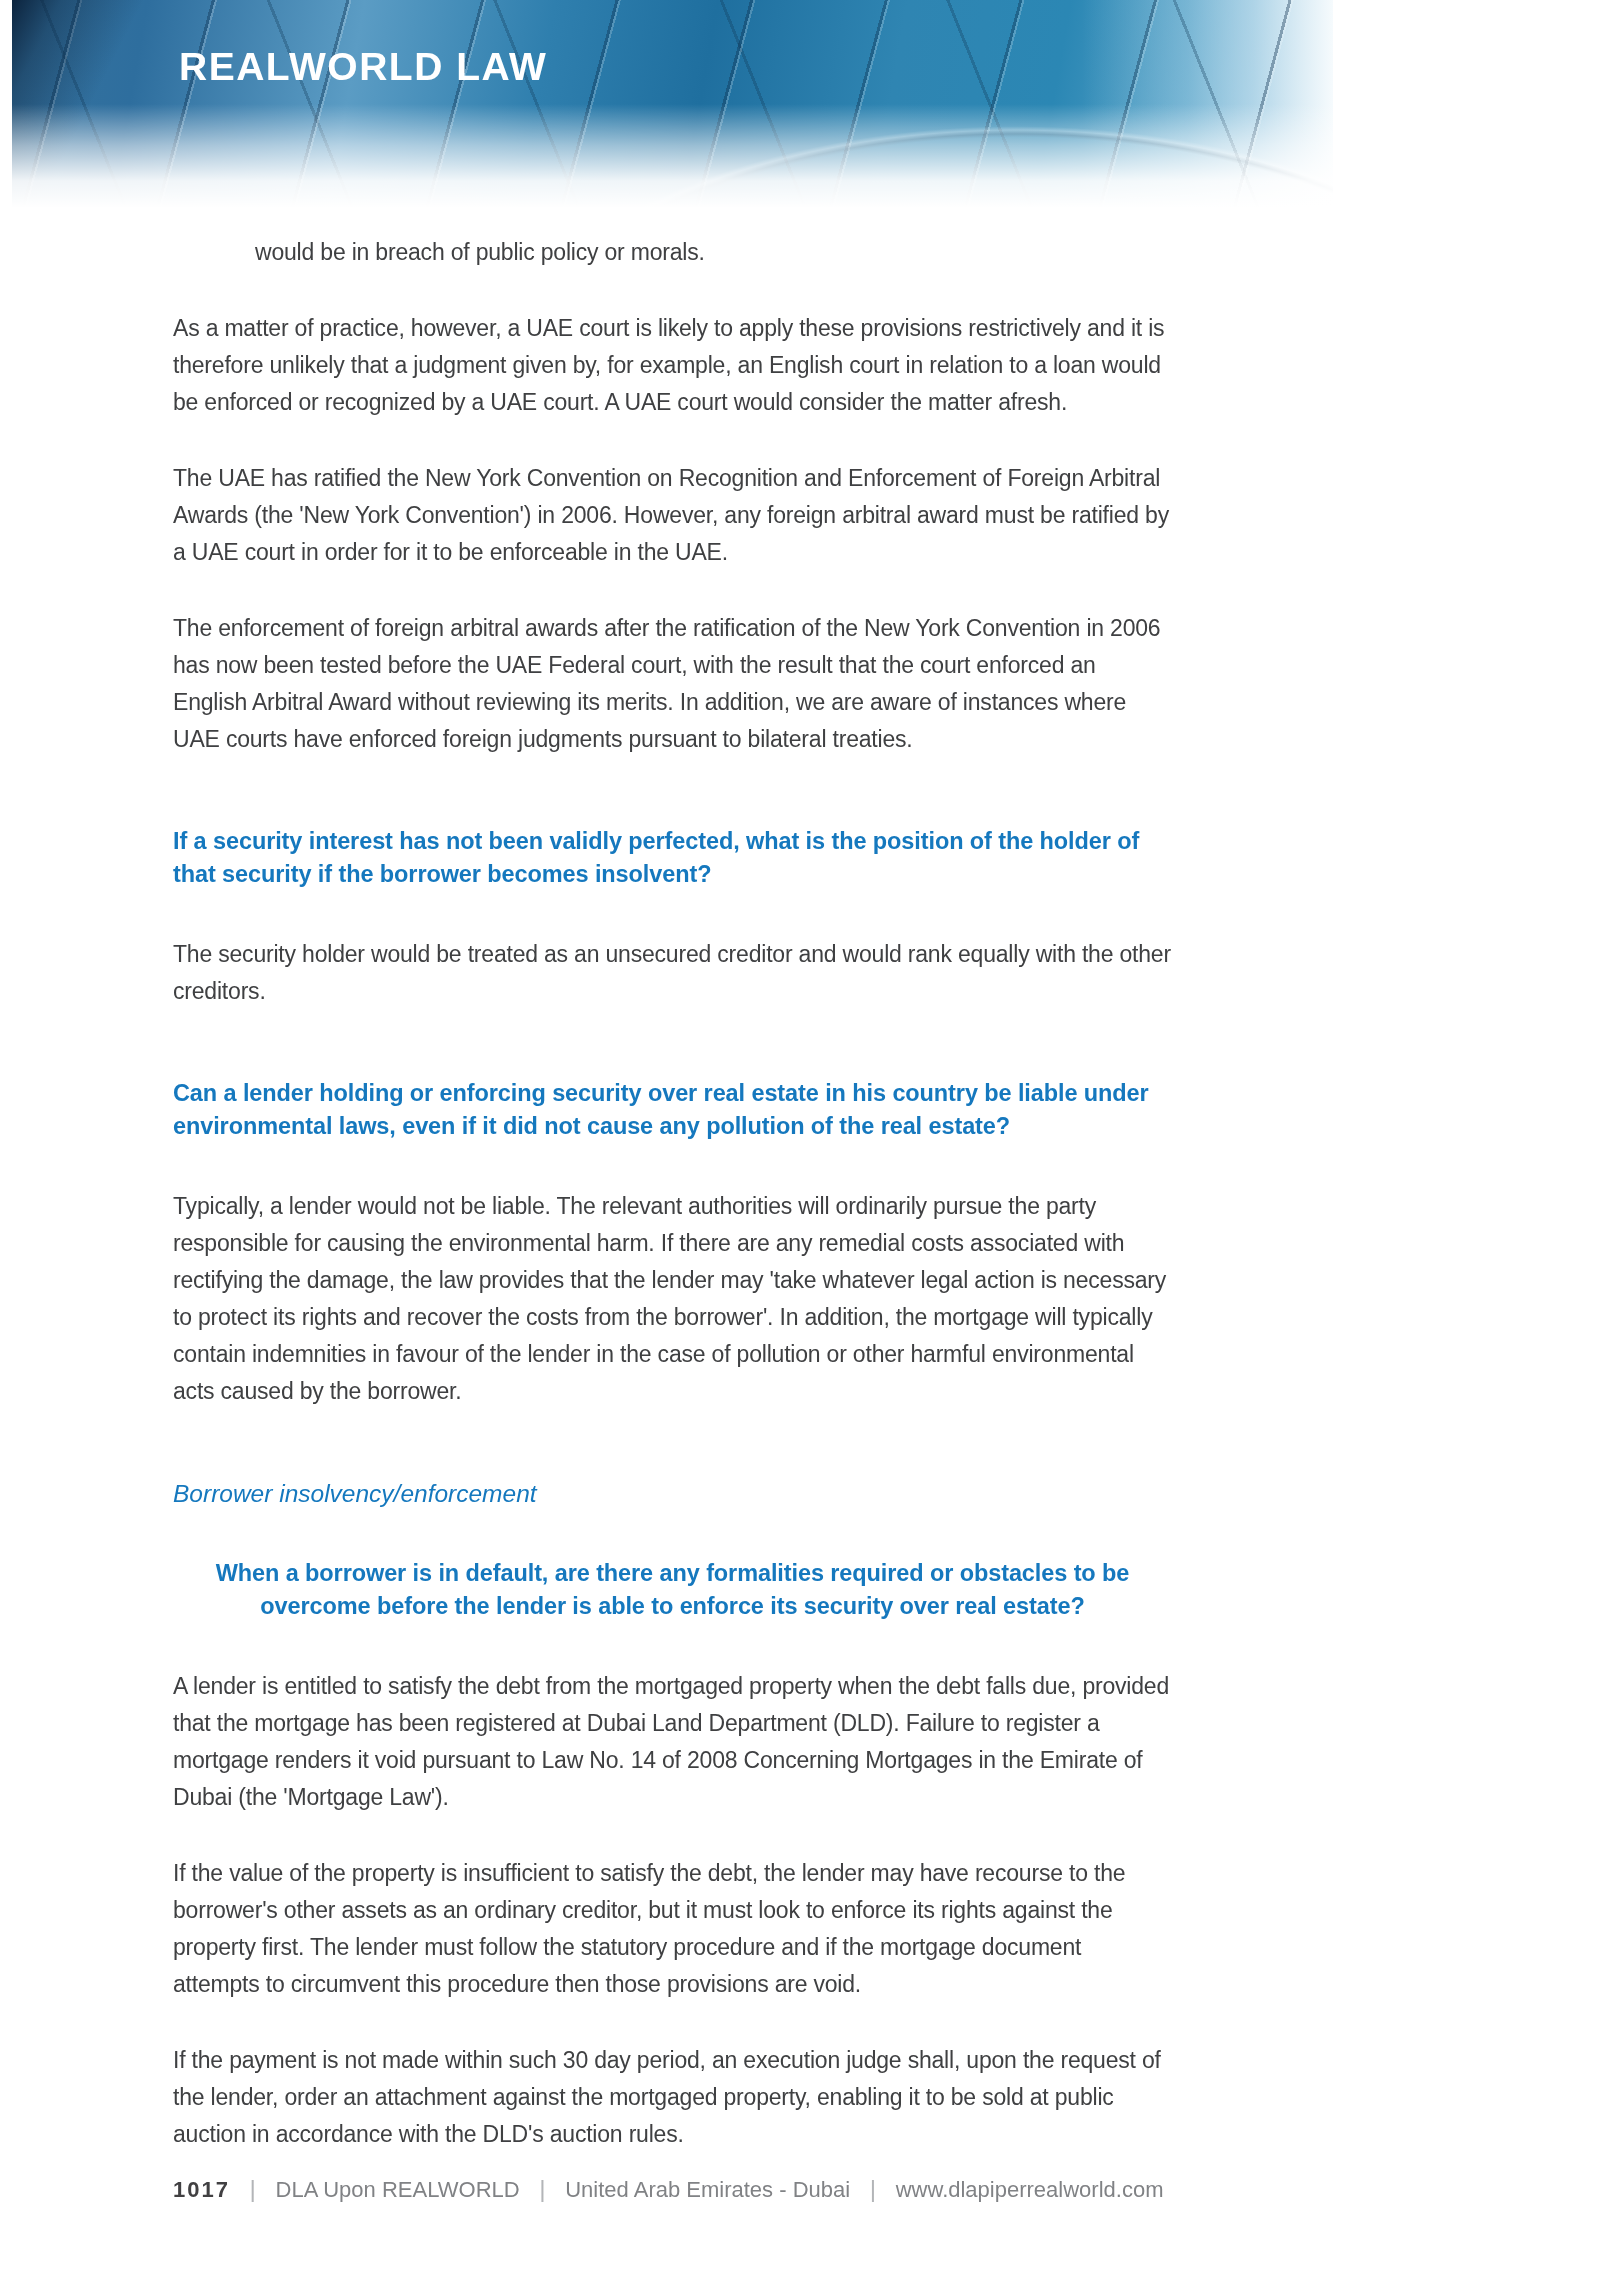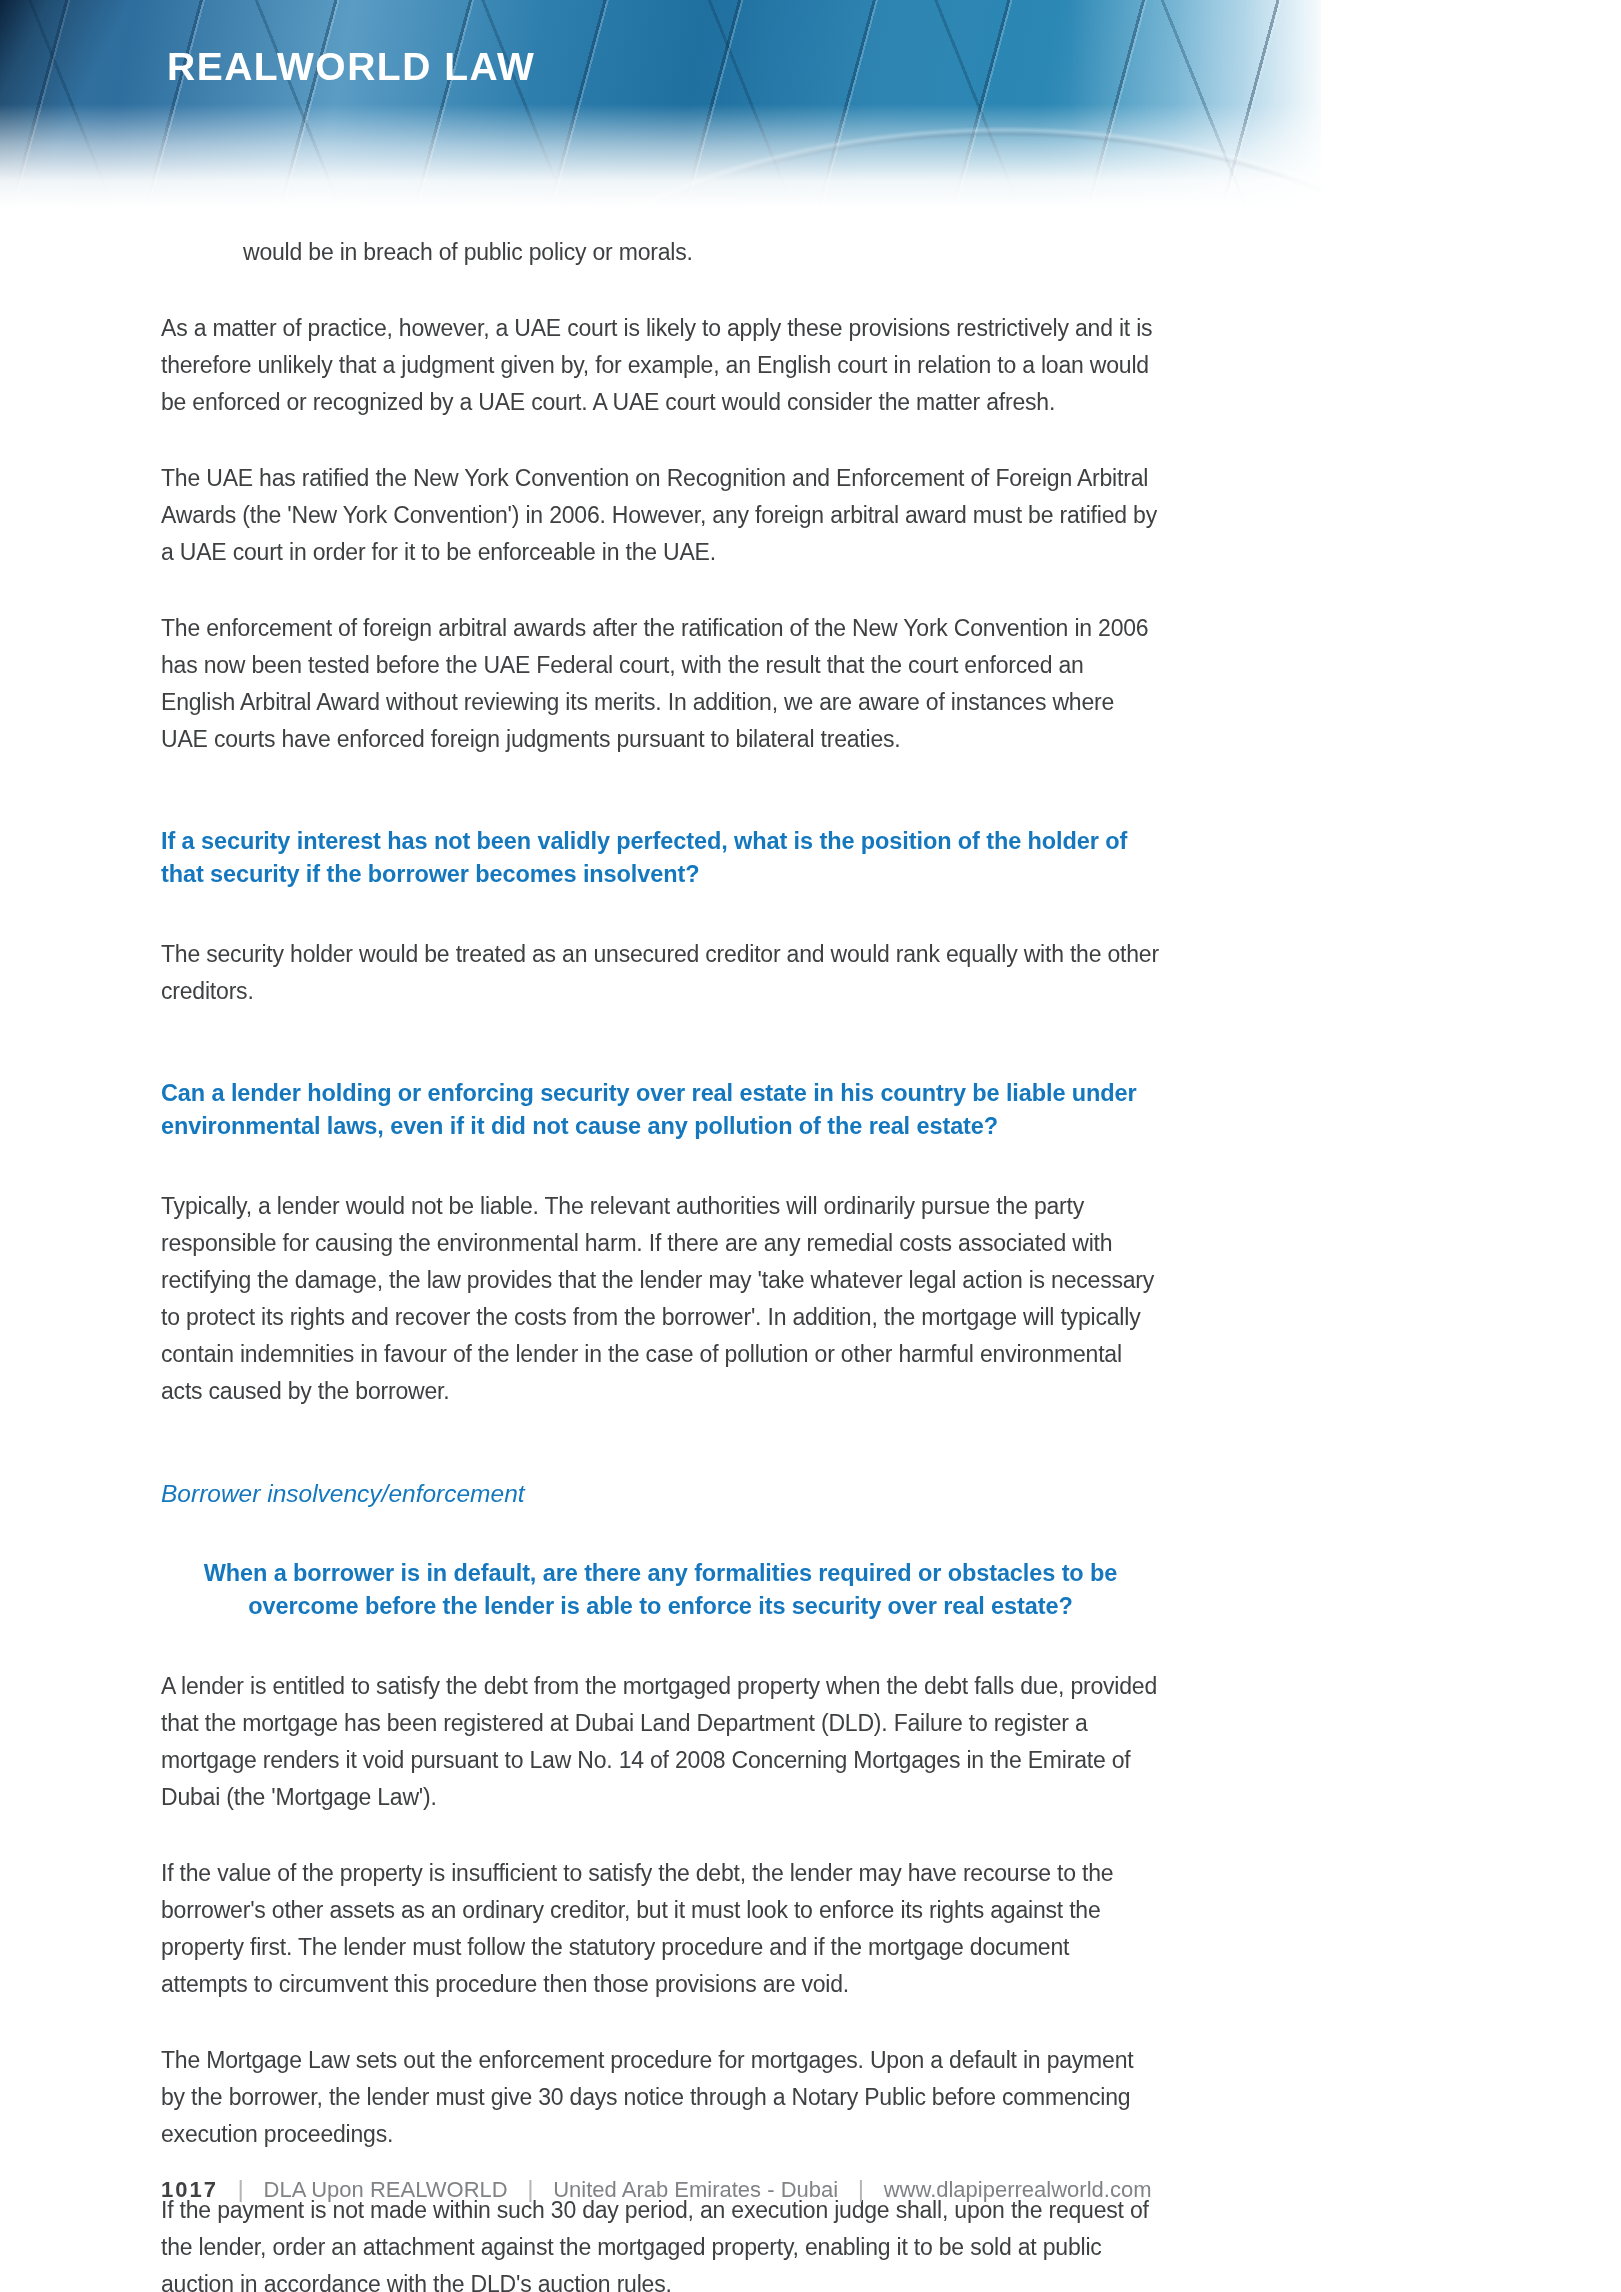--- a/index.html
+++ b/index.html
@@ -13,20 +13,21 @@
   * { box-sizing: border-box; }
   html, body { margin: 0; padding: 0; background: #ffffff; }
   body { font-family: "Liberation Sans", sans-serif; }
 
   .page {
     position: relative;
     width: 1321px;
     height: 2293px;
     background: #ffffff;
     overflow: hidden;
+    margin-left: 12px;
   }
 
   
   .banner { position: relative; height: 208px; }
   .glass-art {
     position: absolute; inset: 0;
     background:
       
       linear-gradient(to bottom, rgba(255,255,255,0) 50%, rgba(255,255,255,0.55) 70%, rgba(255,255,255,0.93) 87%, #ffffff 100%),
       
@@ -120,21 +121,20 @@
     <p class="para">The UAE has ratified the New York Convention on Recognition and Enforcement of Foreign Arbitral Awards (the 'New York Convention') in 2006. However, any foreign arbitral award must be ratified by a UAE court in order for it to be enforceable in the UAE.</p>
     <p class="para">The enforcement of foreign arbitral awards after the ratification of the New York Convention in 2006 has now been tested before the UAE Federal court, with the result that the court enforced an English Arbitral Award without reviewing its merits. In addition, we are aware of instances where UAE courts have enforced foreign judgments pursuant to bilateral treaties.</p>
     <h2 class="question">If a security interest has not been validly perfected, what is the position of the holder of that security if the borrower becomes insolvent?</h2>
     <p class="para">The security holder would be treated as an unsecured creditor and would rank equally with the other creditors.</p>
     <h2 class="question">Can a lender holding or enforcing security over real estate in his country be liable under environmental laws, even if it did not cause any pollution of the real estate?</h2>
     <p class="para">Typically, a lender would not be liable. The relevant authorities will ordinarily pursue the party responsible for causing the environmental harm. If there are any remedial costs associated with rectifying the damage, the law provides that the lender may 'take whatever legal action is necessary to protect its rights and recover the costs from the borrower'. In addition, the mortgage will typically contain indemnities in favour of the lender in the case of pollution or other harmful environmental acts caused by the borrower.</p>
     <h3 class="subheading">Borrower insolvency/enforcement</h3>
     <h2 class="question">When a borrower is in default, are there any formalities required or obstacles to be overcome before the lender is able to enforce its security over real estate?</h2>
     <p class="para">A lender is entitled to satisfy the debt from the mortgaged property when the debt falls due, provided that the mortgage has been registered at Dubai Land Department (DLD). Failure to register a mortgage renders it void pursuant to Law No. 14 of 2008 Concerning Mortgages in the Emirate of Dubai (the 'Mortgage Law').</p>
     <p class="para">If the value of the property is insufficient to satisfy the debt, the lender may have recourse to the borrower's other assets as an ordinary creditor, but it must look to enforce its rights against the property first. The lender must follow the statutory procedure and if the mortgage document attempts to circumvent this procedure then those provisions are void.</p>
-    <p class="para">The Mortgage Law sets out the enforcement procedure for mortgages. Upon a default in payment by the borrower, the lender must give 30 days notice through a Notary Public before commencing execution proceedings.</p>
     <p class="para">If the payment is not made within such 30 day period, an execution judge shall, upon the request of the lender, order an attachment against the mortgaged property, enabling it to be sold at public auction in accordance with the DLD's auction rules.</p>
   </main>
 
   <footer class="footer">
     <span class="page-num">1017</span>
     <span class="sep">|</span>
     <span class="f-item">DLA Upon REALWORLD</span>
     <span class="sep">|</span>
     <span class="f-item">United Arab Emirates - Dubai</span>
     <span class="sep">|</span>

